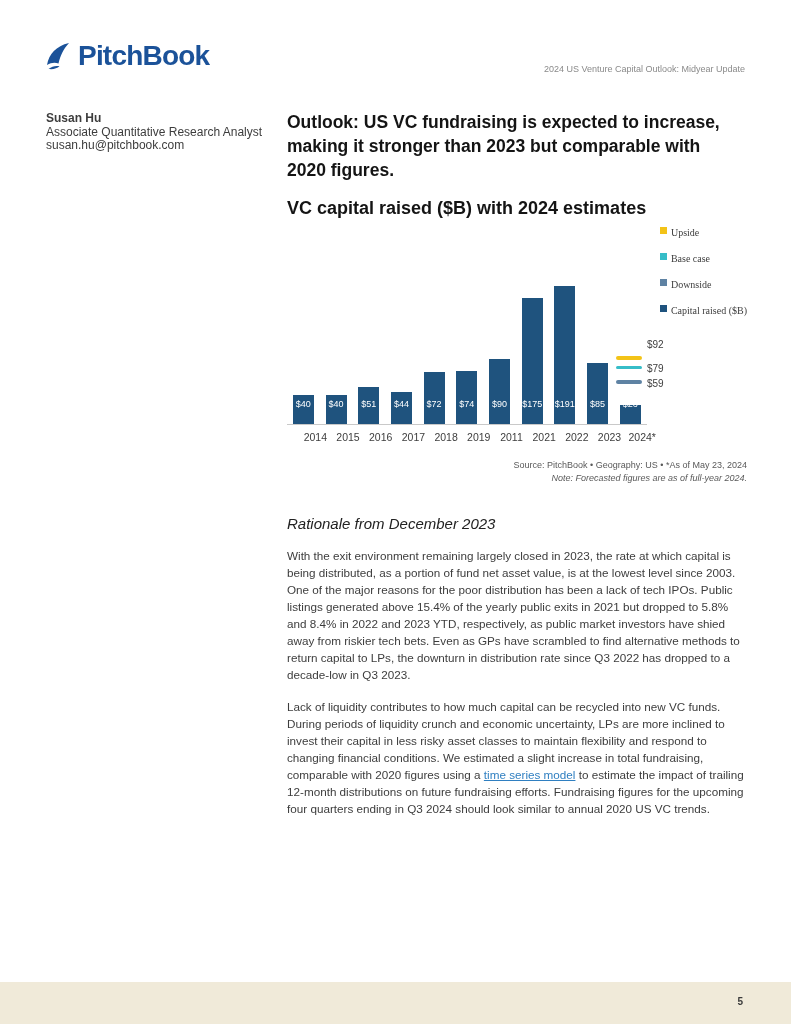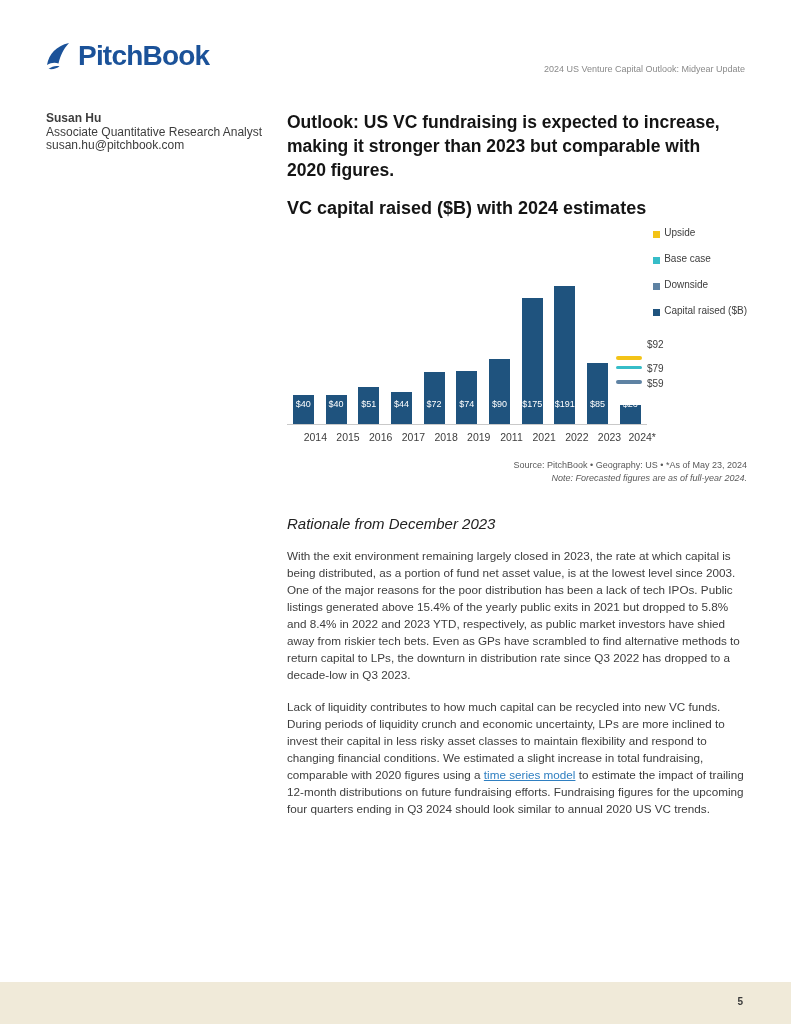--- a/index.html
+++ b/index.html
@@ -25,21 +25,21 @@
   .chart { position:relative; margin-top:4px; height:230px; }
   .plot { position:absolute; left:0; top:12px; width:360px; height:190px; border-bottom:1px solid #c9c9c9; display:flex; align-items:flex-end; }
   .slot { width:32.7px; height:100%; position:relative; display:flex; align-items:flex-end; justify-content:center; }
   .bar { width:21px; display:flex; align-items:flex-end; justify-content:center; }
   .bar-label { color:#ffffff; font-size:9px; padding-bottom:15px; white-space:nowrap; }
   .xlabels { position:absolute; left:12px; top:208px; width:360px; display:flex; }
   .xlabel { width:32.7px; text-align:center; font-size:10.5px; color:#3d3d3d; white-space:nowrap; }
   .marker { position:absolute; height:3.5px; width:26px; left:2px; border-radius:2px; }
   .marker-label { position:absolute; left:33px; font-size:10px; color:#3d3d3d; white-space:nowrap; }
   .legend { position:absolute; right:0; top:4px; }
-  .legend-item { display:flex; align-items:flex-end; margin-bottom:15px; font-size:10px; color:#3d3d3d; }
+  .legend-item { display:flex; align-items:flex-start; margin-bottom:15px; font-size:10px; color:#3d3d3d;font-family:Liberation Serif, serif; }
   .legend-swatch { width:7px; height:7px; margin-right:4px; flex:0 0 auto; }
 
   
   .source-block { margin-top:6px; text-align:right; font-size:9px; color:#595959; line-height:13px; }
   .note-line { font-style:italic; }
 
   
   .rationale { margin-top:30px; font-size:15px; font-style:italic; font-weight:500; color:#222222; }
   .para { margin-top:15px; font-size:11.7px; line-height:17px; color:#3d3d3d; }
   .text-link { color:#2f7fc1; text-decoration:underline; cursor:pointer; }

